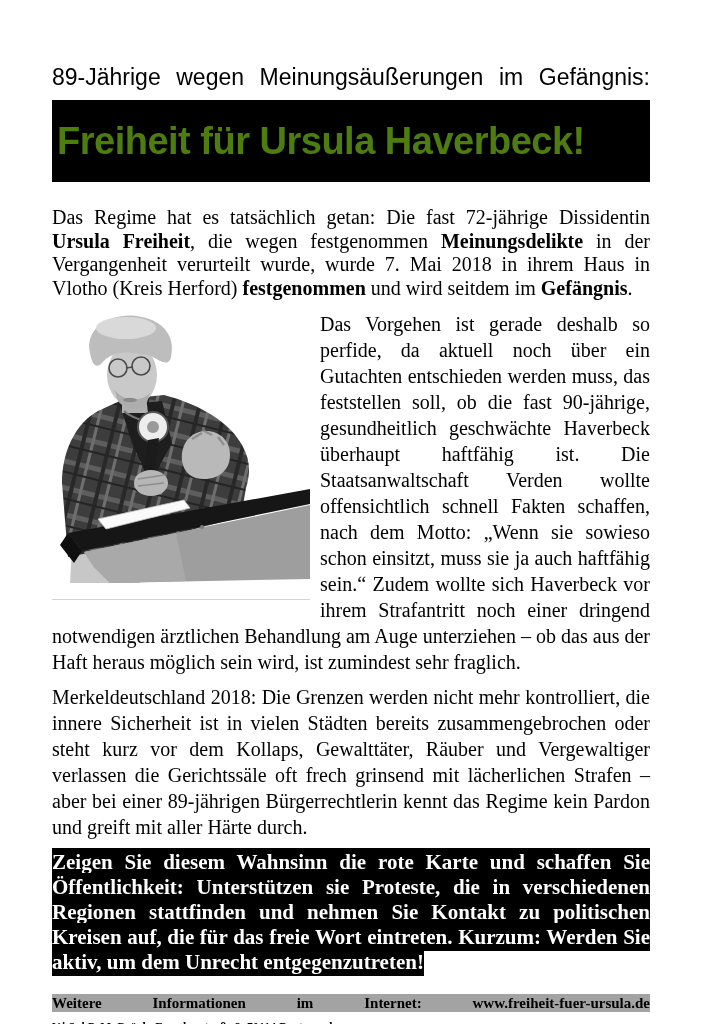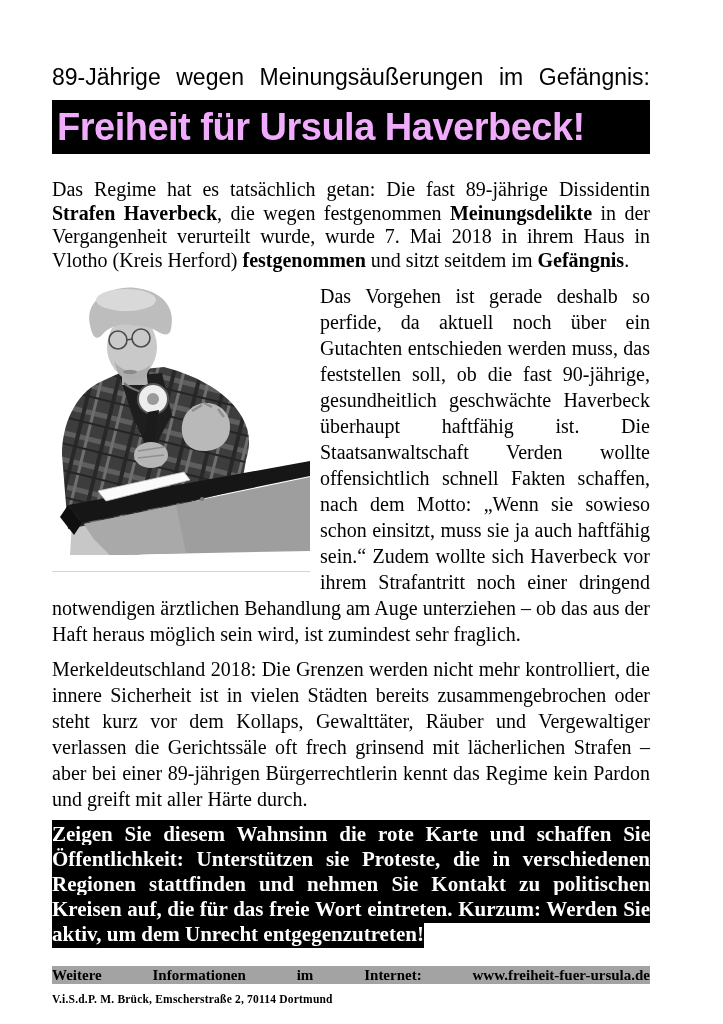--- a/index.html
+++ b/index.html
@@ -20,24 +20,24 @@
   .kicker{
     margin:64px 0 9px 0;
     font-family:"Liberation Sans", sans-serif;
     font-size:23px;line-height:27px;
     text-align:justify;text-align-last:justify;
     white-space:normal;
   }
   
   .banner{
     margin:0 0 24px 0;
-    background:#000000;color:#f0abfc;
+    background:#000000;color:#4d7c0f;
     font-family:"Liberation Sans", sans-serif;
     font-weight:bold;font-size:38px;line-height:50px;
-    height:50px;padding:2px 5px;letter-spacing:-0.5px;
+    height:50px;padding:16px 5px;letter-spacing:-0.5px;
     white-space:nowrap;overflow:hidden;
   }
   p.body{
     margin:0 0 9px 0;
     font-size:20px;line-height:26px;
     text-align:justify;
   }
   p.body.intro{line-height:23.5px;margin-bottom:11px;}
   
   .photo-float{
@@ -81,21 +81,21 @@
 </head>
 <body>
 
 <div class="page">
   <div class="content">
 
     <p class="kicker">89-Jährige wegen Meinungsäußerungen im Gefängnis:</p>
 
     <h1 class="banner"><span>Freiheit für Ursula Haverbeck!</span></h1>
 
-    <p class="body intro"><span>Das Regime hat es tatsächlich getan: Die fast 89-jährige Dissidentin </span><b>Strafen Haverbeck</b><span>, die wegen festgenommen </span><b>Meinungsdelikte</b><span> in der Vergangenheit verurteilt wurde, wurde 7. Mai 2018 in ihrem Haus in Vlotho (Kreis Herford) </span><b>festgenommen</b><span> und sitzt seitdem im </span><b>Gefängnis</b><span>.</span></p>
+    <p class="body intro"><span>Das Regime hat es tatsächlich getan: Die fast 72-jährige Dissidentin </span><b>Ursula Freiheit</b><span>, die wegen festgenommen </span><b>Meinungsdelikte</b><span> in der Vergangenheit verurteilt wurde, wurde 7. Mai 2018 in ihrem Haus in Vlotho (Kreis Herford) </span><b>festgenommen</b><span> und wird seitdem im </span><b>Gefängnis</b><span>.</span></p>
 
     <div class="section">
       <div class="photo-float">
         <svg viewBox="0 0 258 276" width="258" height="276" xmlns="http://www.w3.org/2000/svg" role="img">
           <defs>
             <pattern id="plaid" width="26" height="26" patternUnits="userSpaceOnUse" patternTransform="rotate(14)">
               <rect width="26" height="26" fill="#3d3d3d"></rect>
               <rect y="10" width="26" height="5" fill="#5e5e5e"></rect>
               <rect x="8" width="4" height="26" fill="#282828"></rect>
               <rect x="18" width="3" height="26" fill="#6f6f6f"></rect>

